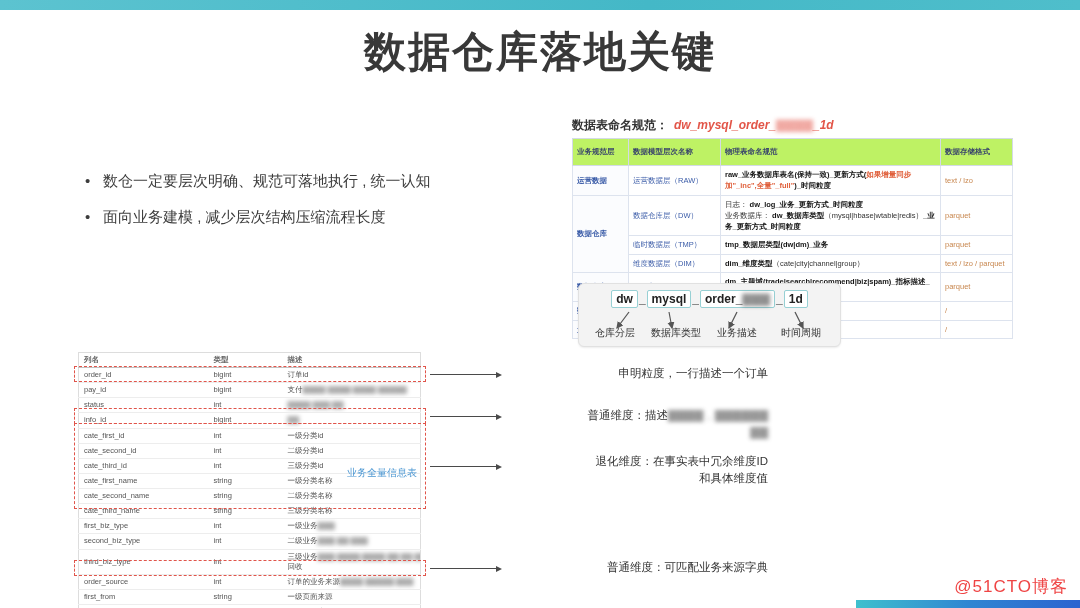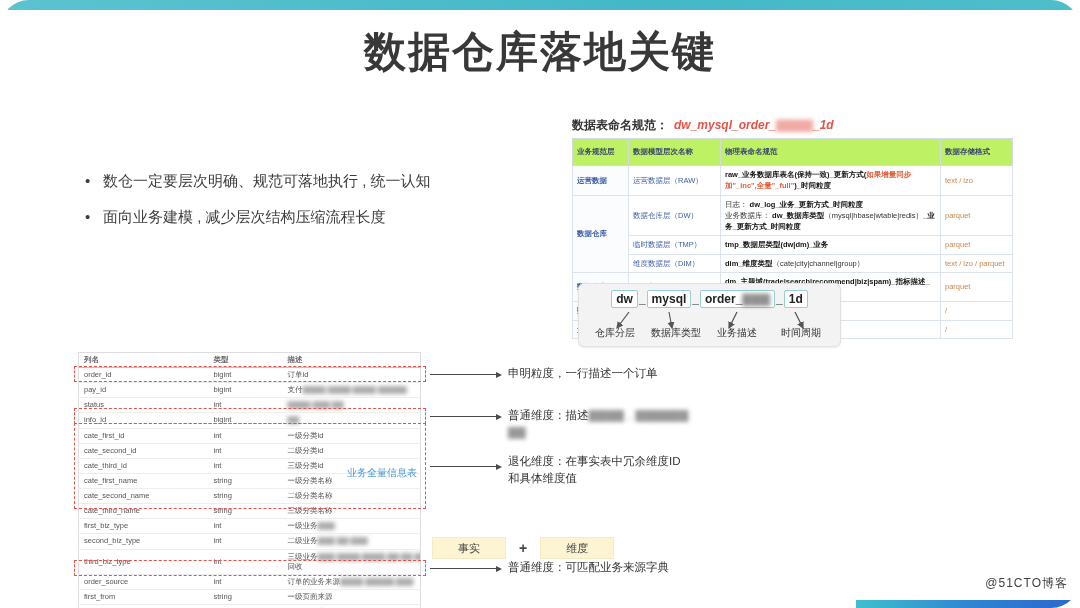--- a/index.html
+++ b/index.html
@@ -1,18 +1,18 @@
 <!DOCTYPE html>
 <html><head>
 <meta charset="utf-8">
 <style>
   * { margin:0; padding:0; box-sizing:border-box; }
   html,body { background:#fff; }
   body { font-family:"Liberation Sans","DejaVu Sans",sans-serif; }
-  .slide { position:relative; width:1080px; height:608px; background:#fff; overflow:hidden;border-radius:29px; }
+  .slide { position:relative; width:1080px; height:608px; background:#fff; overflow:hidden; }
 
   .top-bar { position:absolute; left:0; top:0; width:1080px; height:10px;
     background:linear-gradient(to right,#5cc3d0,#44b8c7 60%,#4fbecb); }
 
   .title { position:absolute; left:0; top:24px; width:100%; text-align:center;
     font-size:42px; font-weight:700; color:#383838; letter-spacing:2px; }
 
   .bullets { position:absolute; left:85px; top:172px; width:430px; list-style:none; }
   .bullets li { font-size:15px; color:#3d3d3d; margin-bottom:17px; padding-left:18px; position:relative; }
   .bullets li::before { content:"•"; position:absolute; left:0; top:0; color:#3d3d3d; }
@@ -61,29 +61,29 @@
   .side-link { position:absolute; right:3px; font-size:10px; color:#4a96d2; white-space:nowrap; }
 
   .blur { filter:blur(2.3px); opacity:.5; }
 
   
   .ann-arrow { position:absolute; left:430px; width:70px; height:0;
     border-top:1px solid #4a4a4a; }
   .ann-arrow::after { content:""; position:absolute; right:-2px; top:-3.5px;
     border-left:6px solid #4a4a4a; border-top:3px solid transparent; border-bottom:3px solid transparent; }
   .ann-text { position:absolute; left:508px; width:260px; font-size:11.5px;
-    color:#333; line-height:1.5; }
+    color:#333; line-height:1.5;text-align:right; }
 
   
   .factdim { position:absolute; left:432px; top:537px; display:flex; align-items:center; }
   .ybox { width:74px; height:22px; background:#fcf4d2; border:1px solid #f5ecc5;
     font-size:11px; color:#444; text-align:center; line-height:20px; }
   .plus { font-size:14px; font-weight:700; color:#444; margin:0 13px; }
 
-  .watermark { position:absolute; right:12px; top:575px; font-size:12px; color:#404040; letter-spacing:1px; }
+  .watermark { position:absolute; right:12px; top:575px; font-size:17px; color:#ef4444; letter-spacing:1px; }
   .bottom-bar { position:absolute; right:0; bottom:0; width:224px; height:8px;
     background:linear-gradient(to right,#3fc0cd,#2f86d2,#2b63d0); }
 </style>
 </head>
 <body>
 
 <div class="slide">
 
   <div class="top-bar"></div>
 
@@ -339,25 +339,20 @@
           </tr>
         </tbody>
     </table>
     <a class="side-link" style="top: 114px;">业务全量信息表</a>
   <div class="dashed-box" style="top: 14px; height: 16px;"></div>
       <div class="dashed-box" style="top: 56px; height: 16px;"></div>
       <div class="dashed-box" style="top: 71px; height: 86px;"></div>
       <div class="dashed-box" style="top: 208px; height: 16px;"></div>
     </div>
 
-  <div class="factdim">
-    <div class="ybox">事实</div>
-    <div class="plus">+</div>
-    <div class="ybox">维度</div>
-  </div>
 
   <div class="watermark">@51CTO博客</div>
   <div class="bottom-bar"></div>
 
 <div class="ann-arrow" style="top: 374px;"></div>
     <div class="ann-text" style="top: 365px;">
       <div><span>申明粒度，一行描述一个订单</span></div>
     </div>
     <div class="ann-arrow" style="top: 416px;"></div>
     <div class="ann-text" style="top: 407px;">

